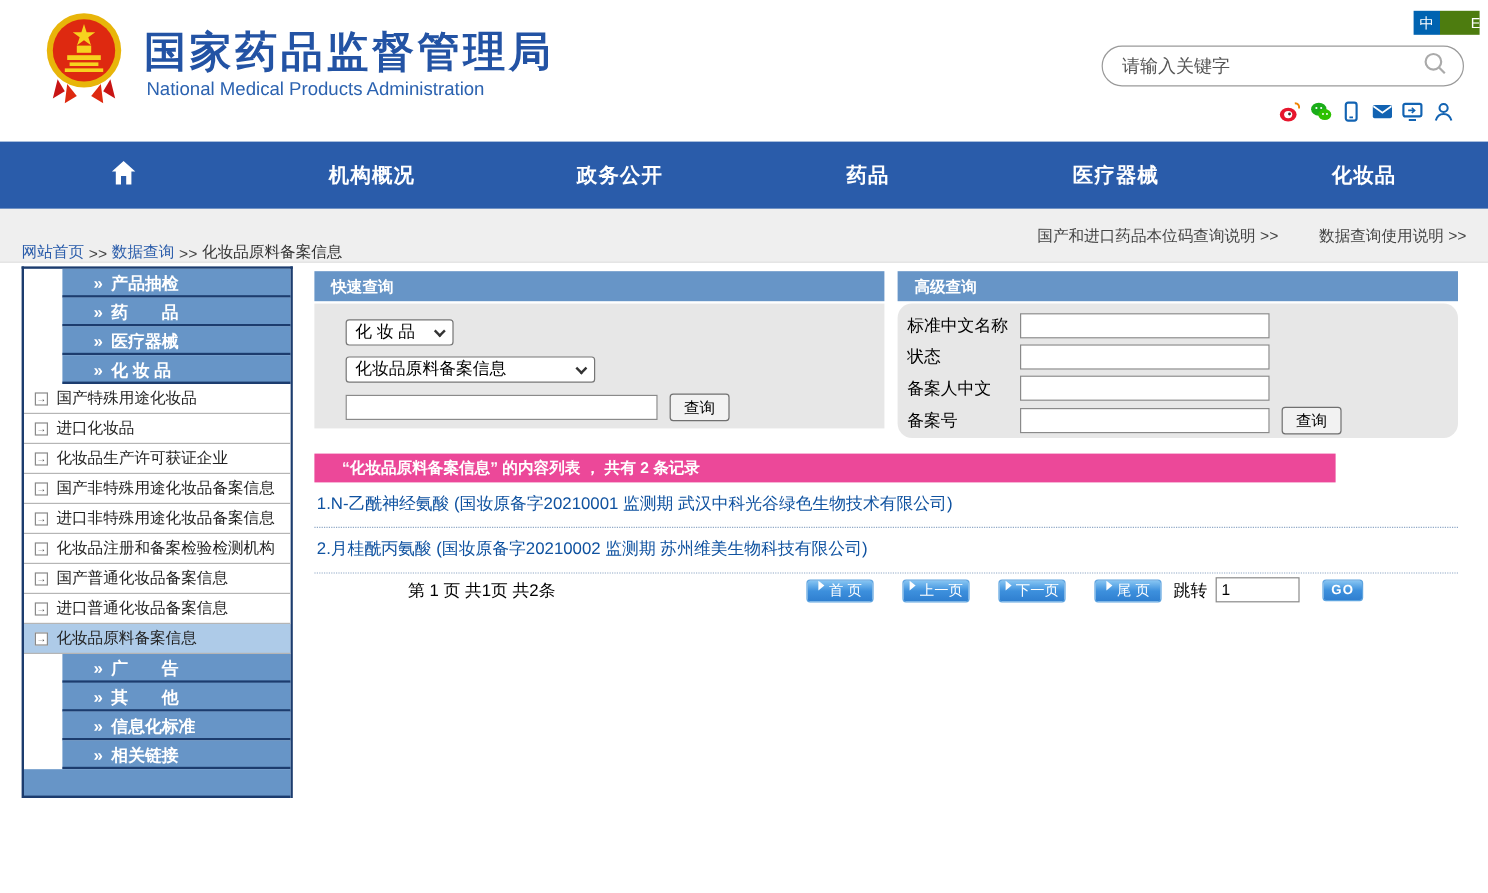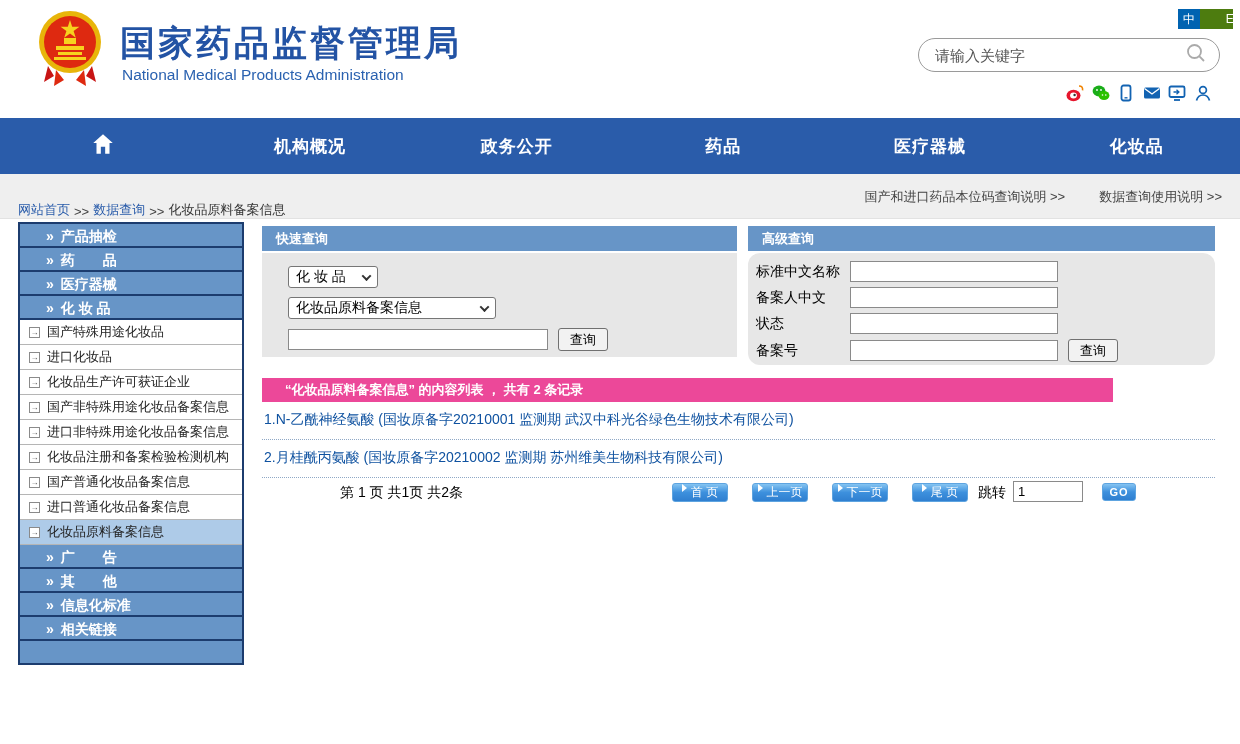--- a/index.html
+++ b/index.html
@@ -29,21 +29,21 @@
   .crumbbar { position:absolute; top:174px; left:0; width:1240px; height:45px; background:#efefef; border-bottom:1px solid #e2e2e2; font-size:13px; }
   .crumb-left { position:absolute; left:18px; top:0; height:45px; display:flex; align-items:flex-end; gap:4px; }
   .crumb-link { color:#2a5caa; cursor:pointer; }
   .crumb-sep { color:#444; }
   .crumb-current { color:#333; }
   .crumb-right { position:absolute; right:18px; top:0; height:45px; display:flex; align-items:center; gap:34px; }
   .crumb-right span { color:#444; cursor:pointer; }
 
   
   .sidebar { position:absolute; left:18px; top:222px; width:226px; border-left:2px solid #1c3c6e; border-right:2px solid #1c3c6e; border-top:2px solid #1c3c6e; background:#fff; }
-  .side-header { height:24px; background:#6795c7; color:#fff; font-size:14px; font-weight:bold; line-height:24px; padding-left:26px; border-bottom:2px solid #1c3c6e; cursor:pointer; white-space:nowrap; }
+  .side-header { height:24px; background:#6795c7; color:#fff; font-size:14px; font-weight:bold; line-height:24px; padding-left:26px; border-bottom:2px solid #1c3c6e; cursor:pointer; white-space:nowrap;margin-left:32px; }
   .side-header .bullet { margin-right:7px; }
   .side-sub { display:flex; align-items:center; gap:7px; background:#fff; color:#222; font-size:13px; line-height:16px; padding:4px 4px 4px 9px; border-bottom:1px solid #b5b5b5; cursor:pointer; }
   .side-sub.active { background:#aecbe8; }
   .sub-ic { flex:0 0 auto; width:11px; height:11px; border:1px solid #8a8a8a; background:#fff; color:#555; font-size:8px; line-height:9px; text-align:center; }
   .side-empty { height:24px; background:#6795c7; border-bottom:2px solid #1c3c6e; }
 
   
   .panel { position:absolute; top:226px; }
   .panel-quick { left:262px; width:475px; }
   .panel-adv { left:748px; width:467px; }
@@ -264,25 +264,25 @@
   </div>
 
   <div class="panel panel-adv">
     <div class="panel-head">高级查询</div>
     <div class="panel-body">
       <div class="adv-row">
         <span class="adv-label">标准中文名称</span>
         <input class="text-input adv-input" value="" style="">
       </div>
       <div class="adv-row">
+        <span class="adv-label">状态</span>
+        <input class="text-input adv-input" value="" style="">
+      </div>
+      <div class="adv-row">
         <span class="adv-label">备案人中文</span>
-        <input class="text-input adv-input" value="" style="">
-      </div>
-      <div class="adv-row">
-        <span class="adv-label">状态</span>
         <input class="text-input adv-input" value="" style="">
       </div>
       <div class="adv-row">
         <span class="adv-label">备案号</span>
         <input class="text-input adv-input" value="" style="">
         <button class="btn-query">查询</button>
       </div>
     </div>
   </div>
 

